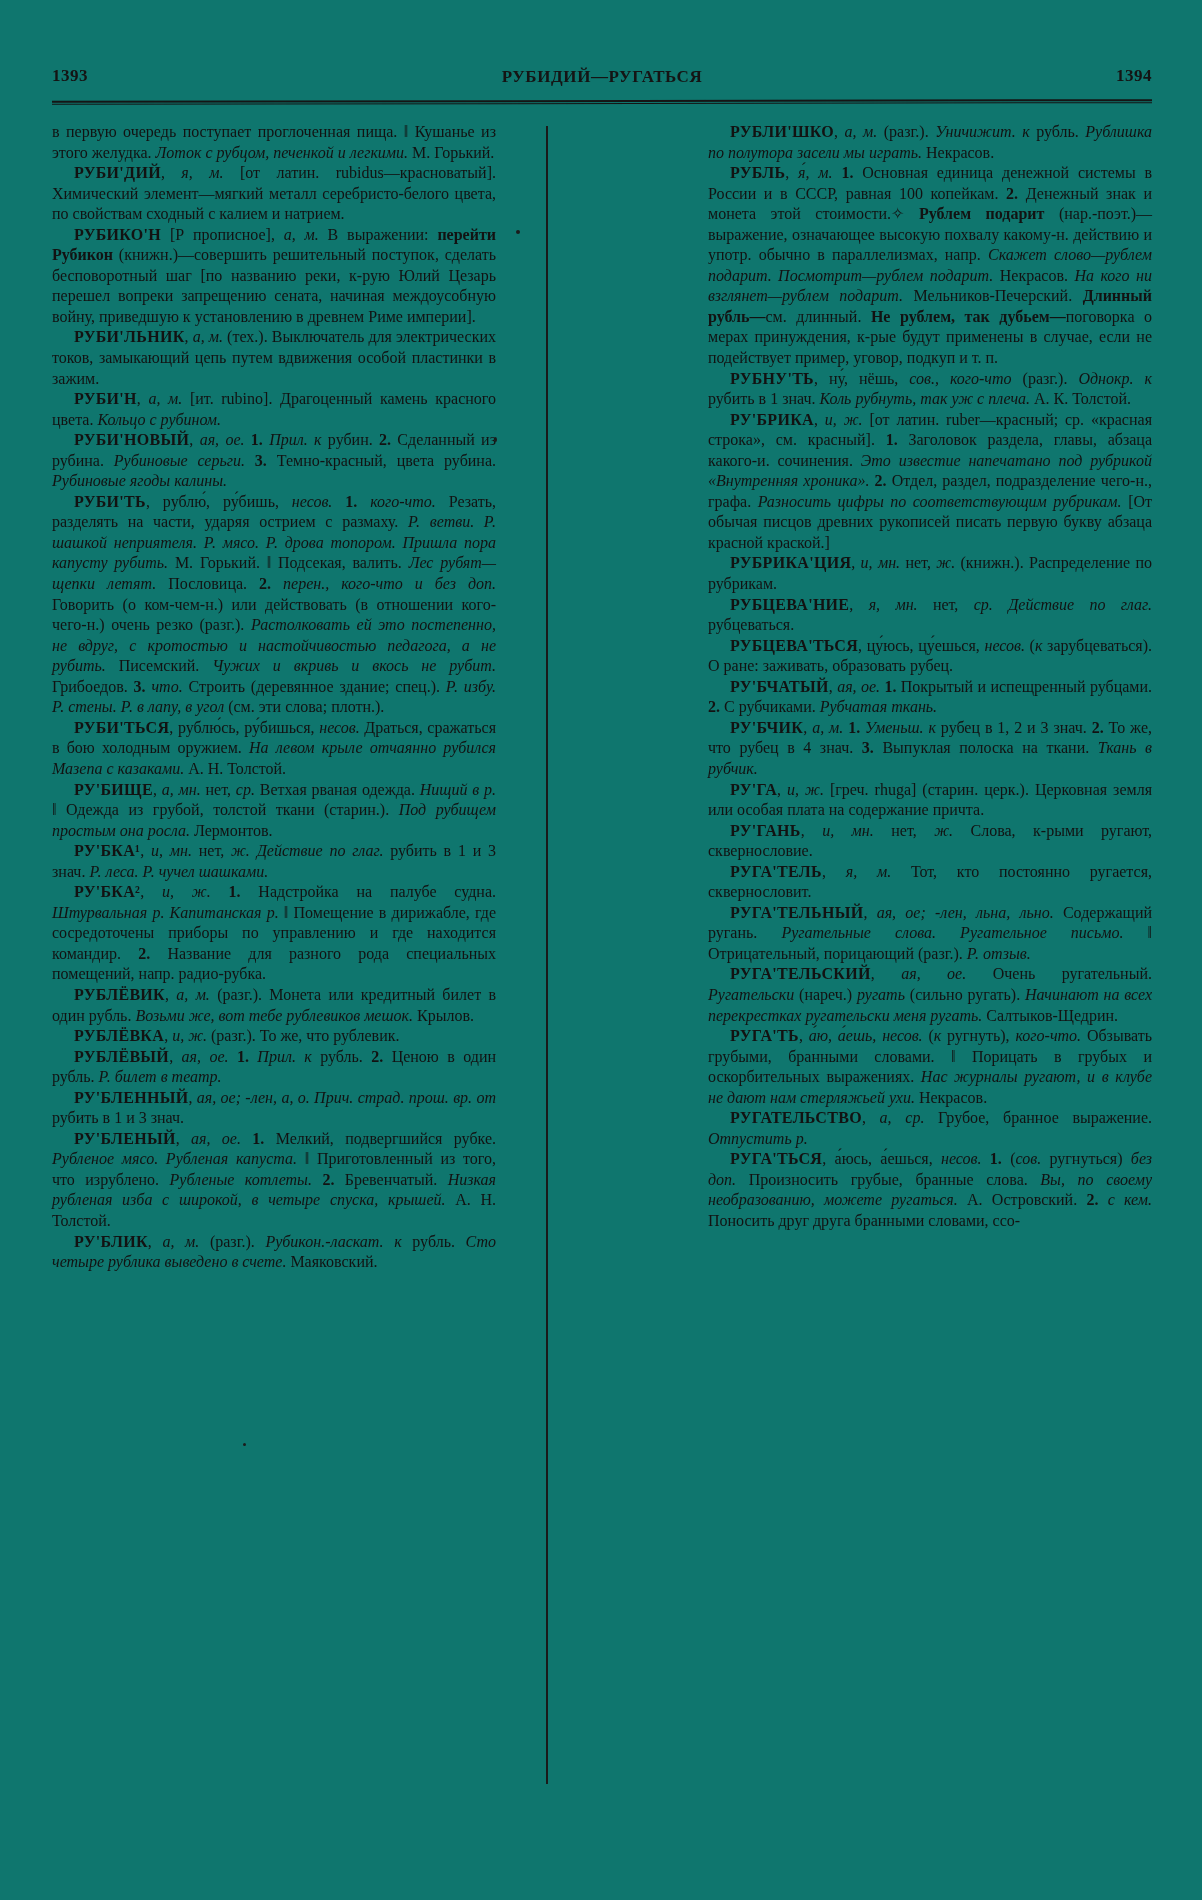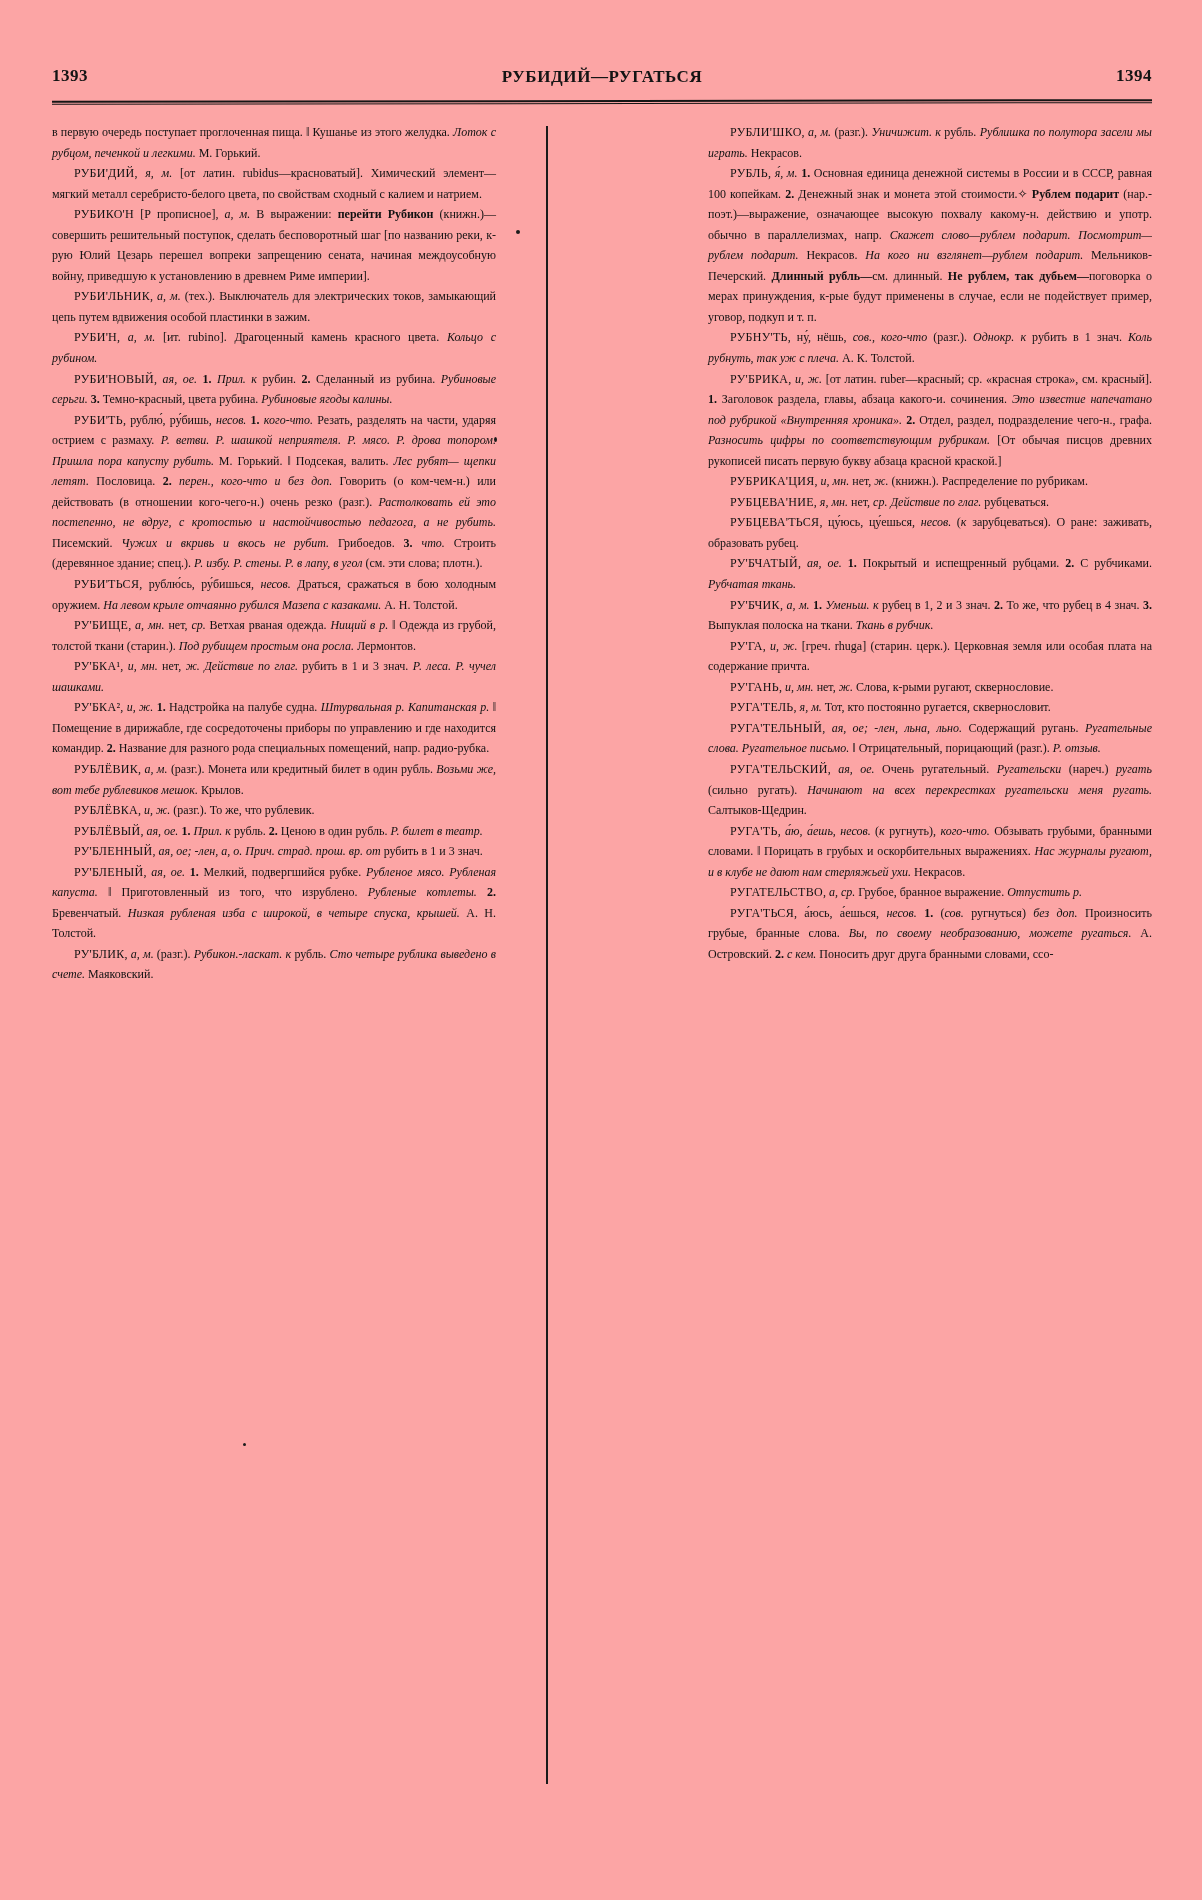--- a/index.html
+++ b/index.html
@@ -14,21 +14,21 @@
     font-family: "Liberation Serif", "DejaVu Serif", serif;
     color: #111111;
     position: relative;
     overflow: hidden;
   }
   .page {
     position: absolute;
     left: 0; top: 0;
     width: 1202px;
     height: 1900px;
-    background: #fca5a5;
+    background: #0f766e;
   }
   
   .running-head {
     position: absolute;
     left: 52px;
     top: 66px;
     width: 1100px;
     height: 30px;
   }
   .folio {
@@ -69,21 +69,21 @@
     position: absolute;
     left: 52px;
     top: 122px;
     width: 1100px;
     height: 1680px;
   }
   .col {
     position: absolute;
     top: 0;
     width: 444px;
-    font-size: 12px;
+    font-size: 16px;
     line-height: 20.55px;
     text-align: justify;
     text-justify: inter-word;
     color: #121212;
     hyphens: manual;
   }
   .col-left  { left: 0; }
   .col-right { left: 656px; }
   .col-divider {
     position: absolute;
@@ -97,21 +97,21 @@
     margin: 0;
     padding: 0;
     text-indent: 22px;
   }
   .cont {
     margin: 0;
     padding: 0;
     text-indent: 0;
   }
   .hw {
-    font-weight: normal;
+    font-weight: bold;
     letter-spacing: 0.3px;
     margin-top: 40px;
   }
   
   .speck {
     position: absolute;
     background: #1b1b1b;
     border-radius: 50%;
   }
 </style>

